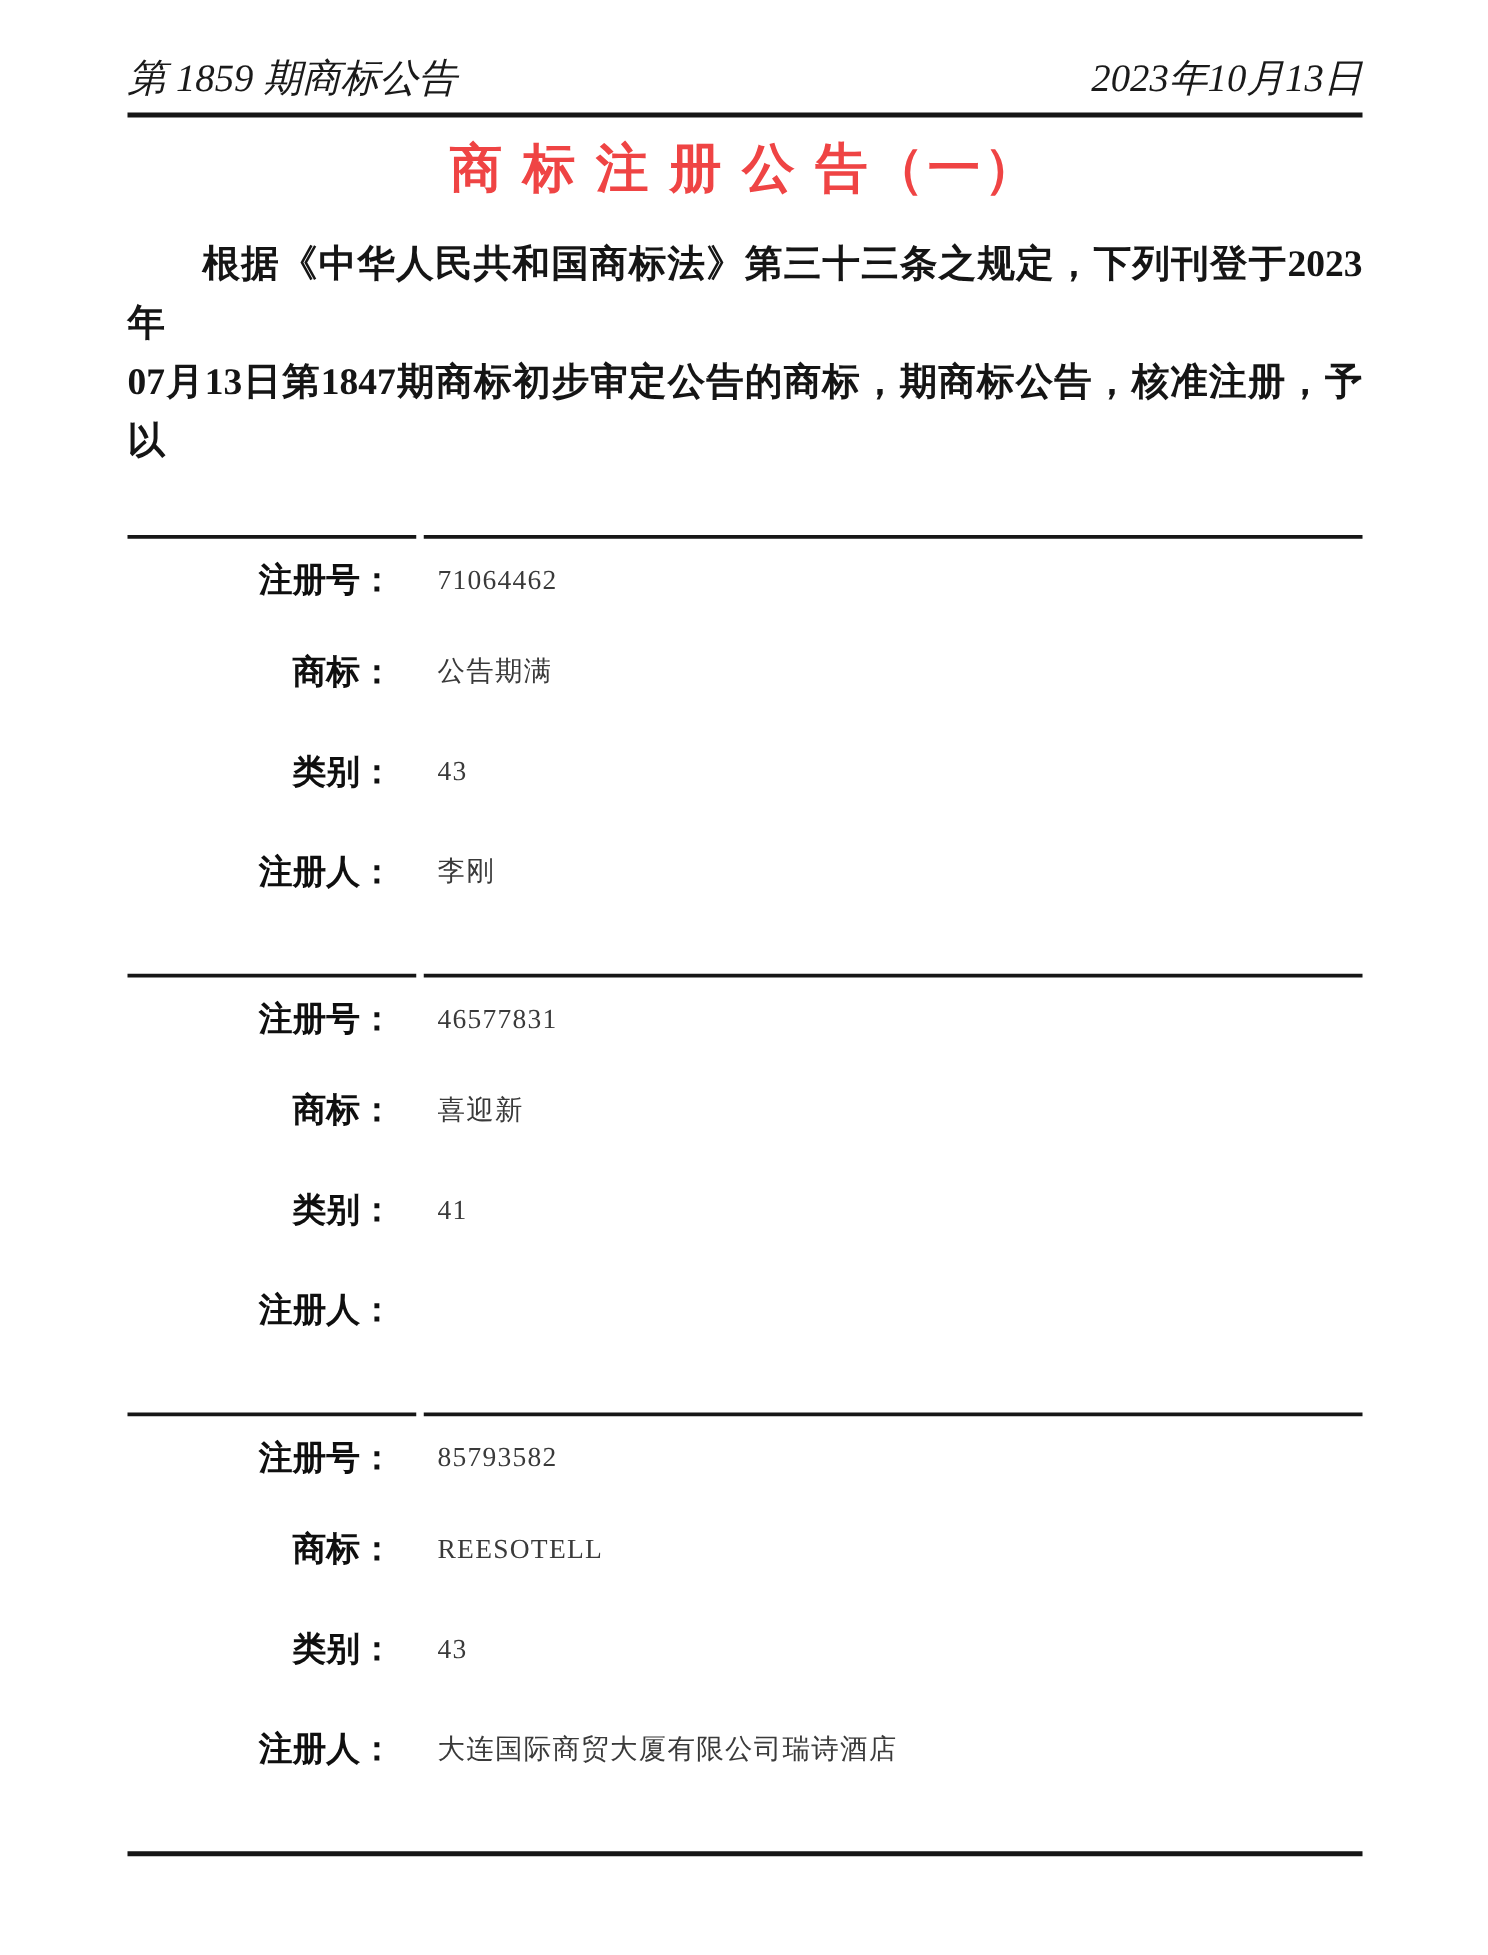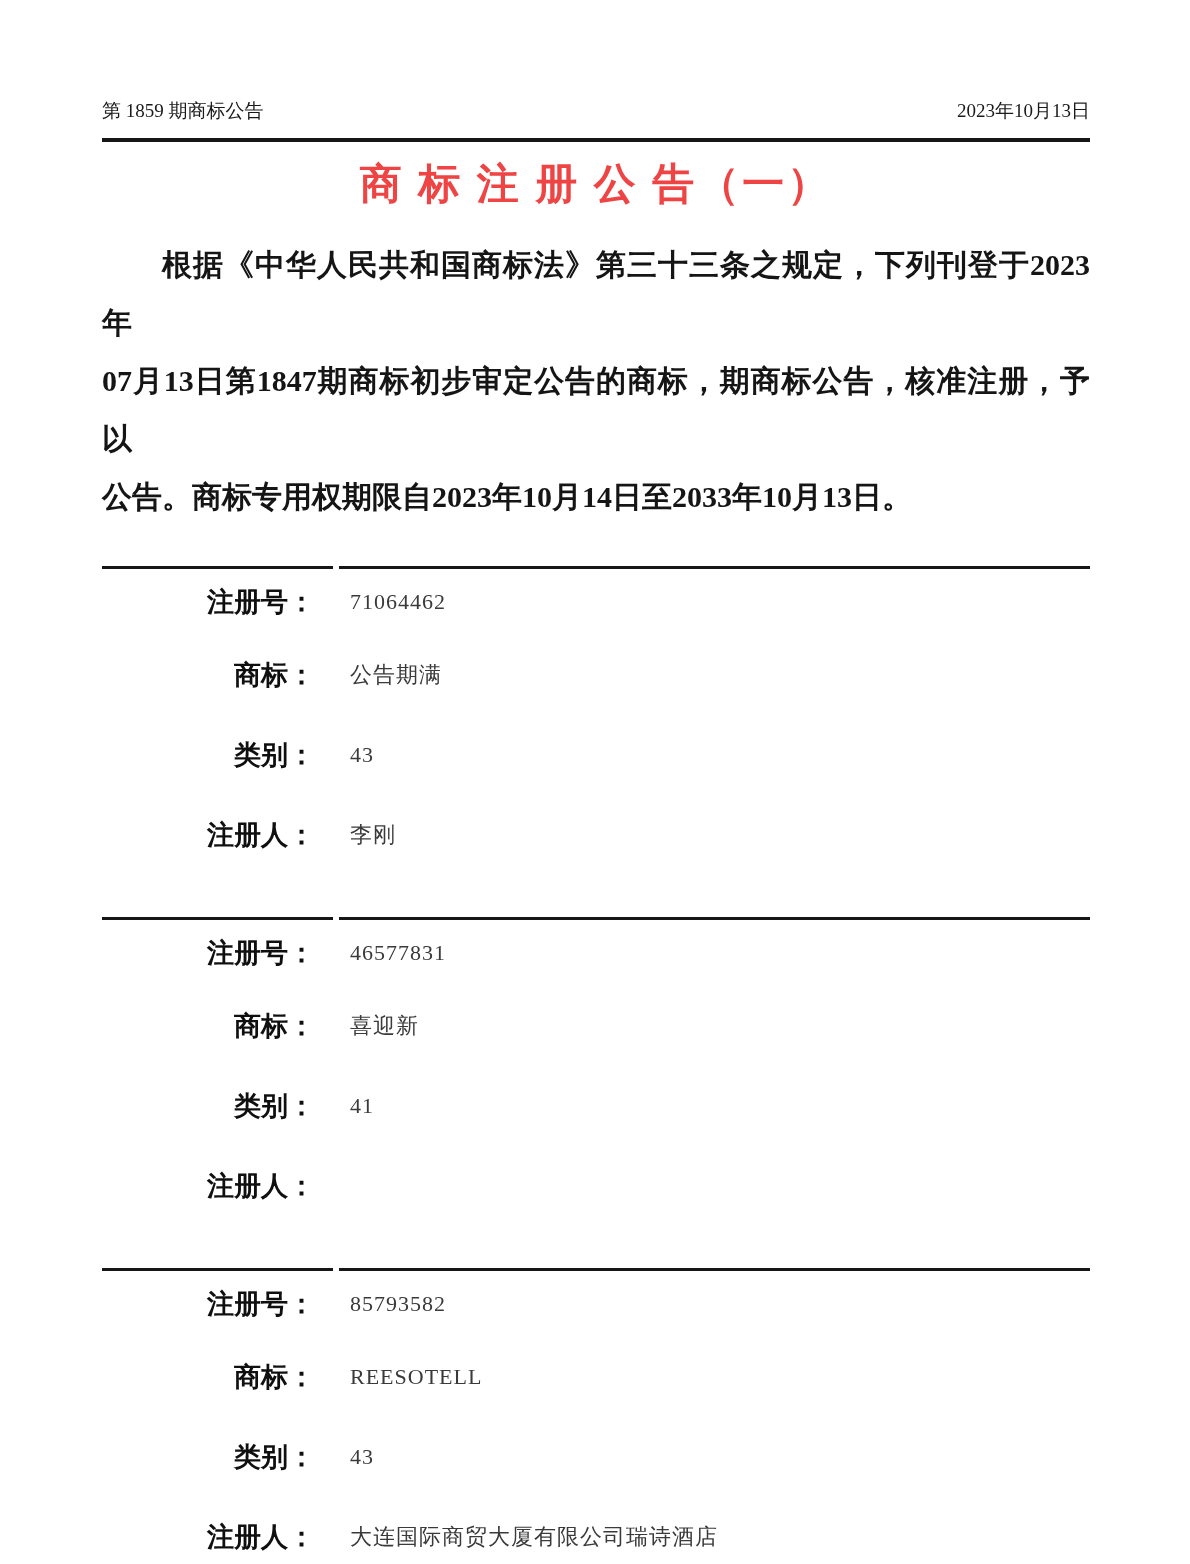--- a/index.html
+++ b/index.html
@@ -11,23 +11,24 @@
     color: #1a1a1a;
     overflow: hidden;
   }
   .page { padding: 0 100px 0 102px; }
 
   
   .hdr {
     display: flex;
     justify-content: space-between;
     align-items: baseline;
-    padding-top: 96px;
-    font-size: 19px;
+    padding-top: 48px;
+    font-size: 31px;
     line-height: 30px;
+    font-style: italic;
   }
   .hdr-rule {
     height: 4px;
     background: #161616;
     margin-top: 12px;
   }
 
   
   .title {
     margin-top: 16px;
@@ -37,29 +38,29 @@
     letter-spacing: 3px;
     line-height: 52px;
     color: #ef4444;
   }
 
   
   .intro {
     margin-top: 26px;
     font-size: 30px;
     font-weight: 700;
-    line-height: 58px;
+    line-height: 47px;
     color: #151515;
   }
   .intro .l1 { text-indent: 2em; }
   .intro .l1, .intro .l2 { text-align: justify; text-align-last: justify; }
   .intro .l3 { text-align: left; }
 
   
-  .records { margin-top: 40px; }
+  .records { margin-top: 52px; }
   .sep { display: flex; height: 3px; }
   .sep-l { width: 231px; background: #161616; }
   .sep-gap { width: 6px; }
   .sep-r { flex: 1; background: #161616; }
 
   .record { padding-bottom: 42px; }
   .row { display: flex; align-items: center; height: 80px; }
   .row.first { height: 66px; }
   .flabel {
     width: 213px;
@@ -88,21 +89,20 @@
     <span>第 1859 期商标公告</span>
     <span>2023年10月13日</span>
   </div>
   <div class="hdr-rule"></div>
 
   <h1 class="title">商 标 注 册 公 告（一）</h1>
 
   <div class="intro">
     <div class="l1">根据《中华人民共和国商标法》第三十三条之规定，下列刊登于2023年</div>
     <div class="l2">07月13日第1847期商标初步审定公告的商标，期商标公告，核准注册，予以</div>
-    <div class="l3">公告。商标专用权期限自2023年10月14日至2033年10月13日。</div>
   </div>
 
   <div class="records">
 
     <section class="record">
       <div class="sep">
         <span class="sep-l"></span>
           <span class="sep-gap"></span>
           <span class="sep-r"></span>
       </div>

